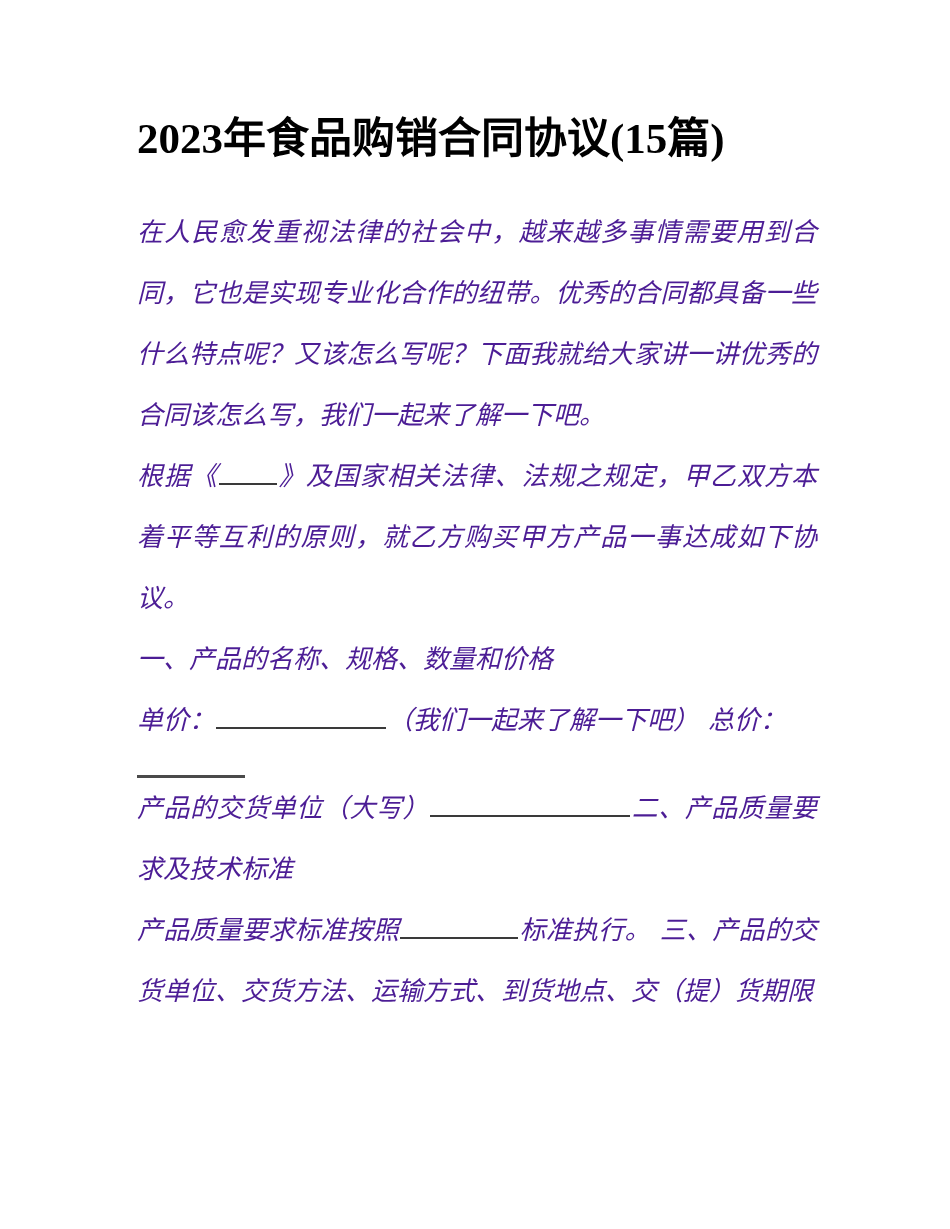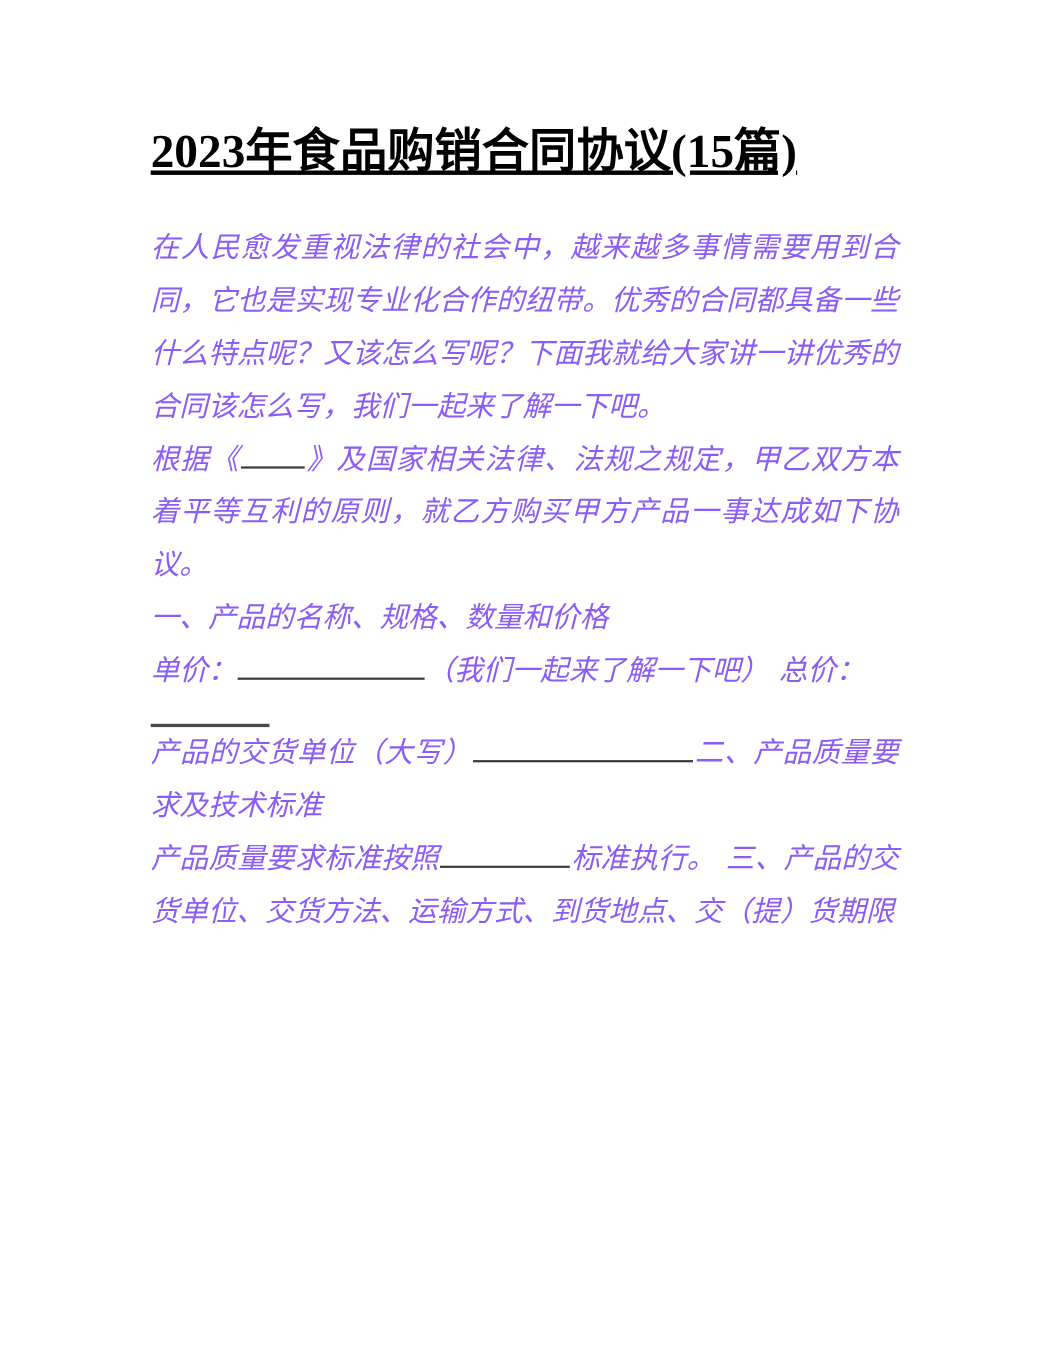--- a/index.html
+++ b/index.html
@@ -29,28 +29,27 @@
     font-family: "Liberation Serif", "DejaVu Serif", serif;
     font-weight: bold;
     font-size: 43px;
     line-height: 70px;
     color: #000000;
     margin: 0 0 0 0;
     letter-spacing: 0px;
     text-align: left;
     white-space: normal;
     word-break: break-all;
-    text-decoration: underline;
   }
 
   .para {
     font-family: "Liberation Serif", "DejaVu Serif", serif;
     font-size: 26px;
-    line-height: 48px;
-    color: #8b5cf6;
+    line-height: 61px;
+    color: #4c1d95;
     margin: 0;
     text-align: justify;
     text-justify: inter-ideograph;
     word-break: break-all;
     white-space: normal;
   }
 
   .para.first-block {
     margin-top: 28px;
   }

